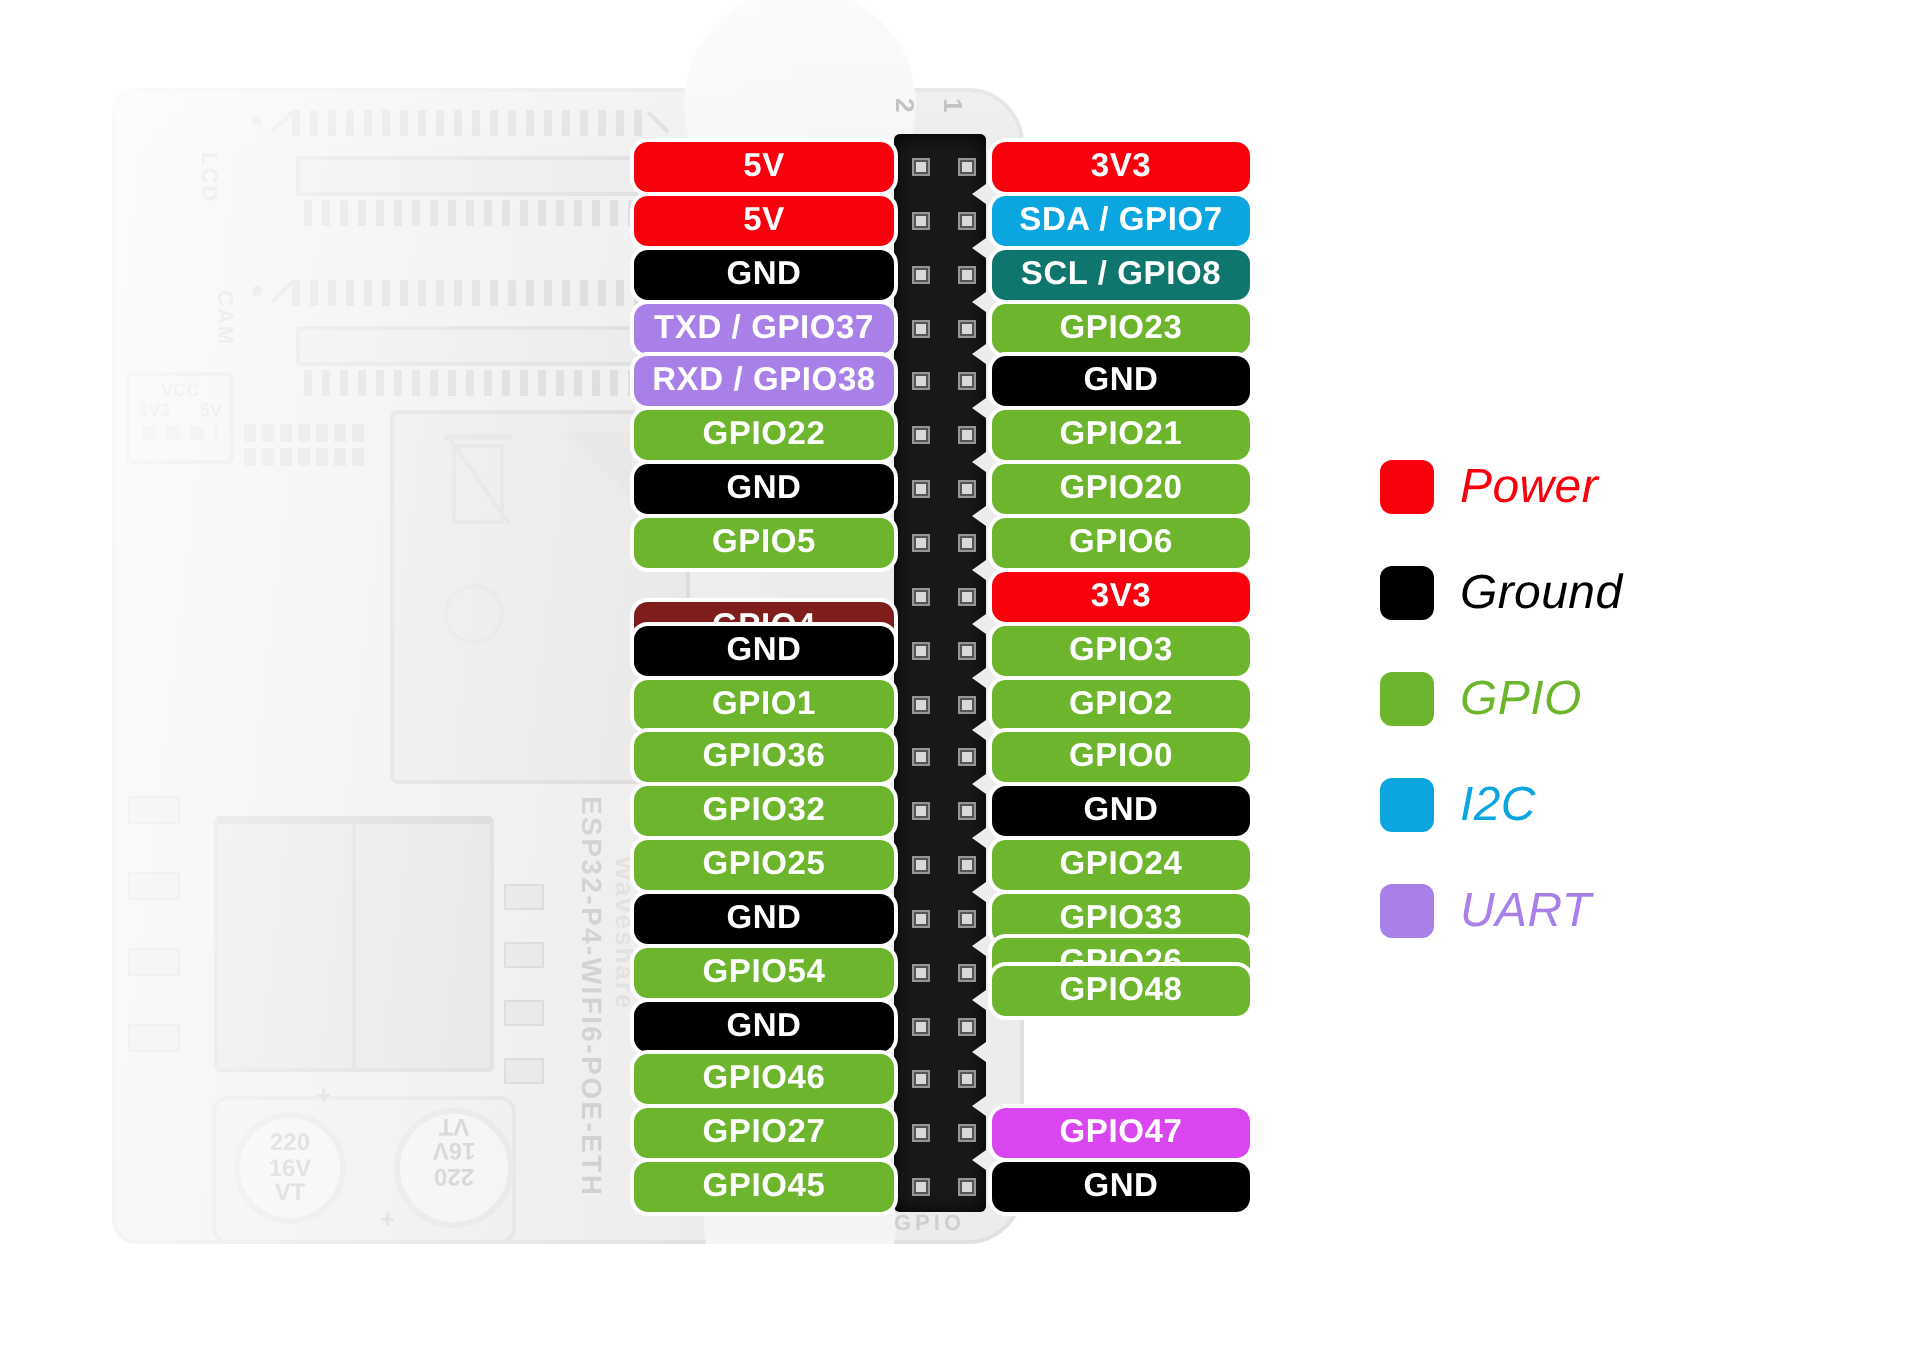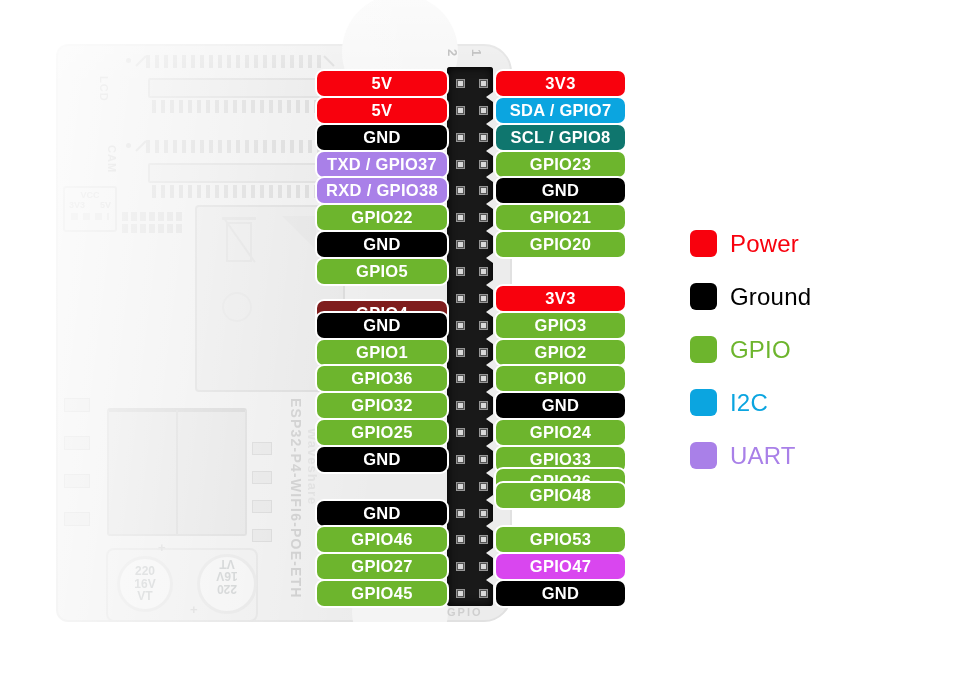--- a/index.html
+++ b/index.html
@@ -83,21 +83,21 @@
          border-bottom:5px solid transparent;border-right:7px solid #ececec;z-index:4;}
 
   
   .pin-box{position:absolute;height:25px;line-height:25px;border-radius:7px;color:#fff;
            font-size:16.5px;font-weight:700;text-align:center;letter-spacing:.3px;
            box-shadow:0 0 0 2px #fff;z-index:4;}
   .pin-left{left:317px;width:130px;}
   .pin-right{left:496px;width:129px;}
 
   
-  #legend{position:absolute;left:690px;top:230px;width:200px;height:245px;z-index:6;}
+  #legend{position:absolute;left:690px;top:230px;width:200px;height:245px;z-index:6;font-style:italic;}
   .legend-row{position:absolute;left:0;width:100%;height:27px;}
   .legend-swatch{position:absolute;left:0;top:0;width:27px;height:27px;border-radius:6px;}
   .legend-label{position:absolute;left:40px;top:0;line-height:27px;font-size:24px;letter-spacing:.2px;}
 </style>
 </head>
 <body>
 
 <div class="stage" id="stage">
 
   <div id="board">
@@ -208,41 +208,42 @@
     <div class="pin-box pin-left" style="top: 205.25px; background: rgb(109, 181, 45);">GPIO22</div>
     <div class="pin-box pin-left" style="top: 232.1px; background: rgb(0, 0, 0);">GND</div>
     <div class="pin-box pin-left" style="top: 258.95px; background: rgb(109, 181, 45);">GPIO5</div>
     <div class="pin-box pin-left" style="top: 301px; background: #7f1d1d;">GPIO4</div>
     <div class="pin-box pin-left" style="top: 312.65px; background: rgb(0, 0, 0);">GND</div>
     <div class="pin-box pin-left" style="top: 339.5px; background: rgb(109, 181, 45);">GPIO1</div>
     <div class="pin-box pin-left" style="top: 366.35px; background: rgb(109, 181, 45);">GPIO36</div>
     <div class="pin-box pin-left" style="top: 393.2px; background: rgb(109, 181, 45);">GPIO32</div>
     <div class="pin-box pin-left" style="top: 420.05px; background: rgb(109, 181, 45);">GPIO25</div>
     <div class="pin-box pin-left" style="top: 446.9px; background: rgb(0, 0, 0);">GND</div>
+    <div class="pin-box pin-left" style="top: 473.75px; background: rgb(109, 181, 45);">GPIO54</div>
     <div class="pin-box pin-left" style="top: 500.6px; background: rgb(0, 0, 0);">GND</div>
     <div class="pin-box pin-left" style="top: 527.45px; background: rgb(109, 181, 45);">GPIO46</div>
     <div class="pin-box pin-left" style="top: 554.3px; background: rgb(109, 181, 45);">GPIO27</div>
     <div class="pin-box pin-left" style="top: 581.15px; background: rgb(109, 181, 45);">GPIO45</div>
     <div class="pin-box pin-right" style="top: 71px; background: rgb(248, 1, 13);">3V3</div>
     <div class="pin-box pin-right" style="top: 97.85px; background: rgb(11, 165, 224);">SDA / GPIO7</div>
     <div class="pin-box pin-right" style="top: 124.7px; background: #0f766e;">SCL / GPIO8</div>
     <div class="pin-box pin-right" style="top: 151.55px; background: rgb(109, 181, 45);">GPIO23</div>
     <div class="pin-box pin-right" style="top: 178.4px; background: rgb(0, 0, 0);">GND</div>
     <div class="pin-box pin-right" style="top: 205.25px; background: rgb(109, 181, 45);">GPIO21</div>
     <div class="pin-box pin-right" style="top: 232.1px; background: rgb(109, 181, 45);">GPIO20</div>
+    <div class="pin-box pin-right" style="top: 258.95px; background: rgb(109, 181, 45);">GPIO6</div>
     <div class="pin-box pin-right" style="top: 285.8px; background: rgb(248, 1, 13);">3V3</div>
     <div class="pin-box pin-right" style="top: 312.65px; background: rgb(109, 181, 45);">GPIO3</div>
     <div class="pin-box pin-right" style="top: 339.5px; background: rgb(109, 181, 45);">GPIO2</div>
     <div class="pin-box pin-right" style="top: 366.35px; background: rgb(109, 181, 45);">GPIO0</div>
     <div class="pin-box pin-right" style="top: 393.2px; background: rgb(0, 0, 0);">GND</div>
     <div class="pin-box pin-right" style="top: 420.05px; background: rgb(109, 181, 45); text-align: center;">GPIO24</div>
     <div class="pin-box pin-right" style="top: 446.9px; background: rgb(109, 181, 45);">GPIO33</div>
     <div class="pin-box pin-right" style="top: 469px; background: rgb(109, 181, 45);">GPIO26</div>
     <div class="pin-box pin-right" style="top: 483px; background: rgb(109, 181, 45);">GPIO48</div>
-    <div class="pin-box pin-right" style="top: 527.45px; background: rgb(109, 181, 45);">GPIO53</div>
     <div class="pin-box pin-right" style="top: 554.3px; background: #d946ef;">GPIO47</div>
     <div class="pin-box pin-right" style="top: 581.15px; background: rgb(0, 0, 0);">GND</div>
     <div class="pad" style="top: 79px; left: 456px;"></div>
     <div class="pad" style="top: 79px; left: 479px;"></div>
     <div class="pad" style="top: 105.85px; left: 456px;"></div>
     <div class="pad" style="top: 105.85px; left: 479px;"></div>
     <div class="notch" style="top: 91.85px;"></div>
     <div class="pad" style="top: 132.7px; left: 456px;"></div>
     <div class="pad" style="top: 132.7px; left: 479px;"></div>
     <div class="notch" style="top: 118.7px;"></div>

